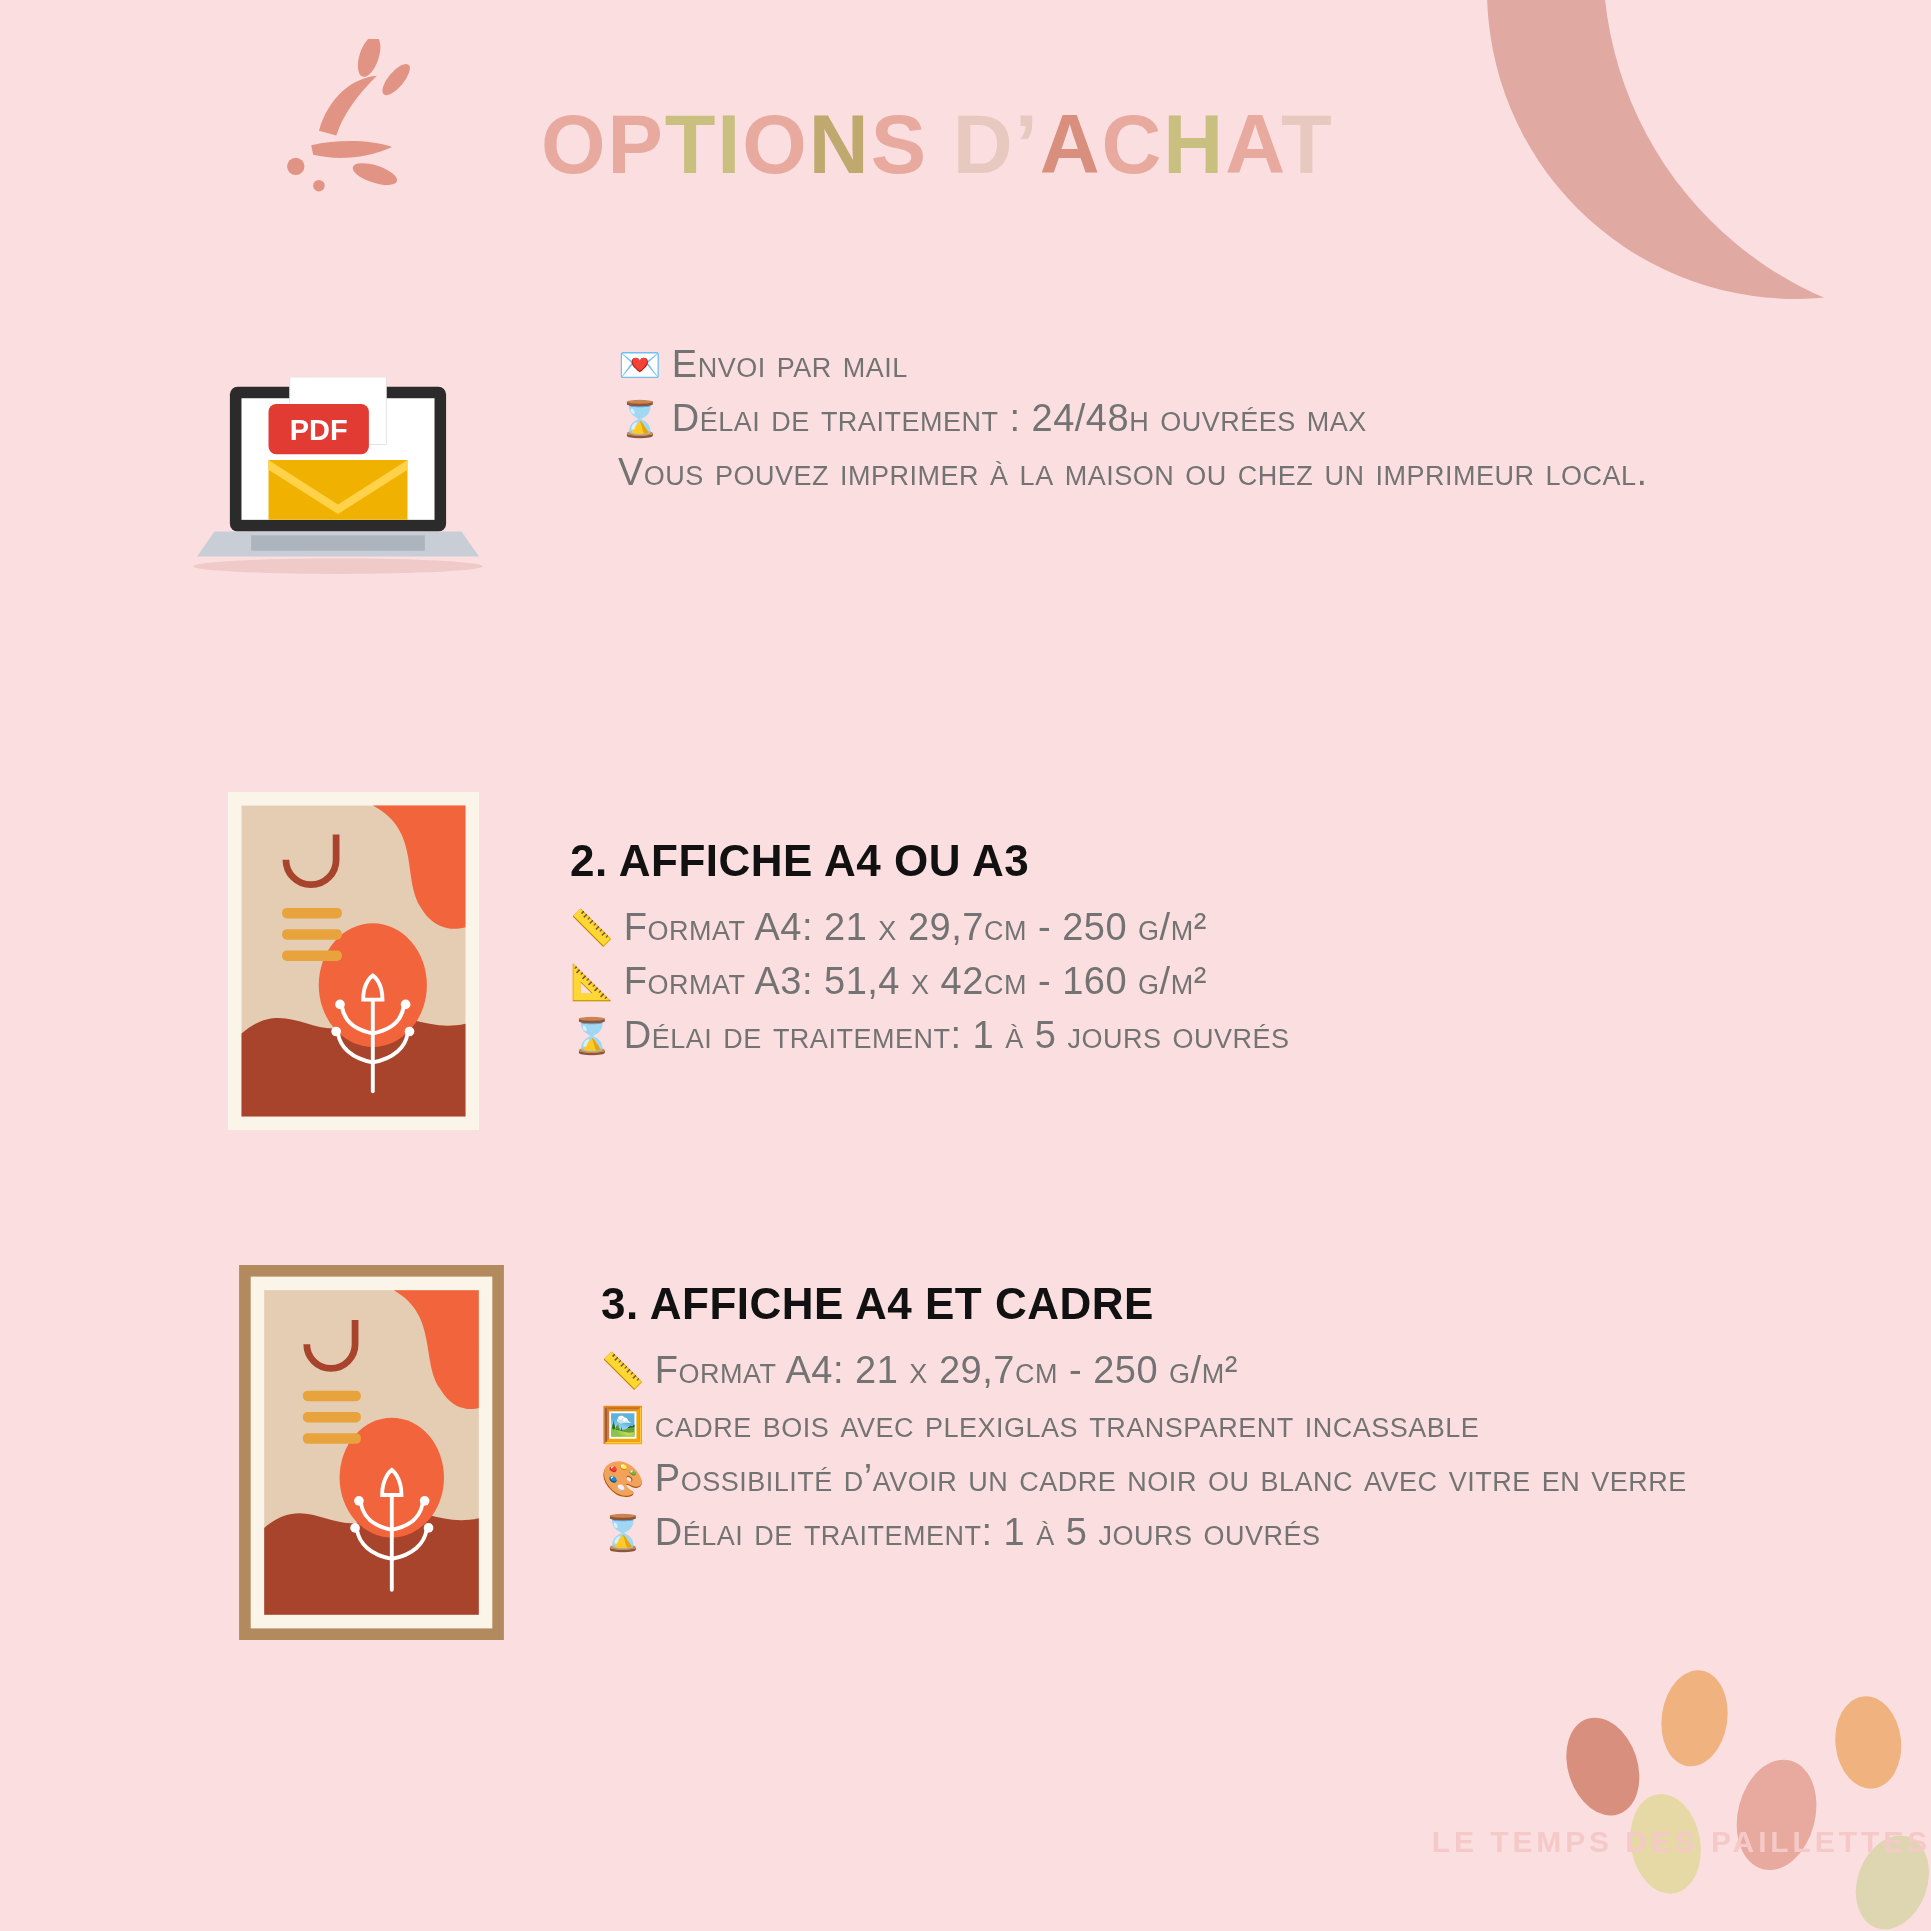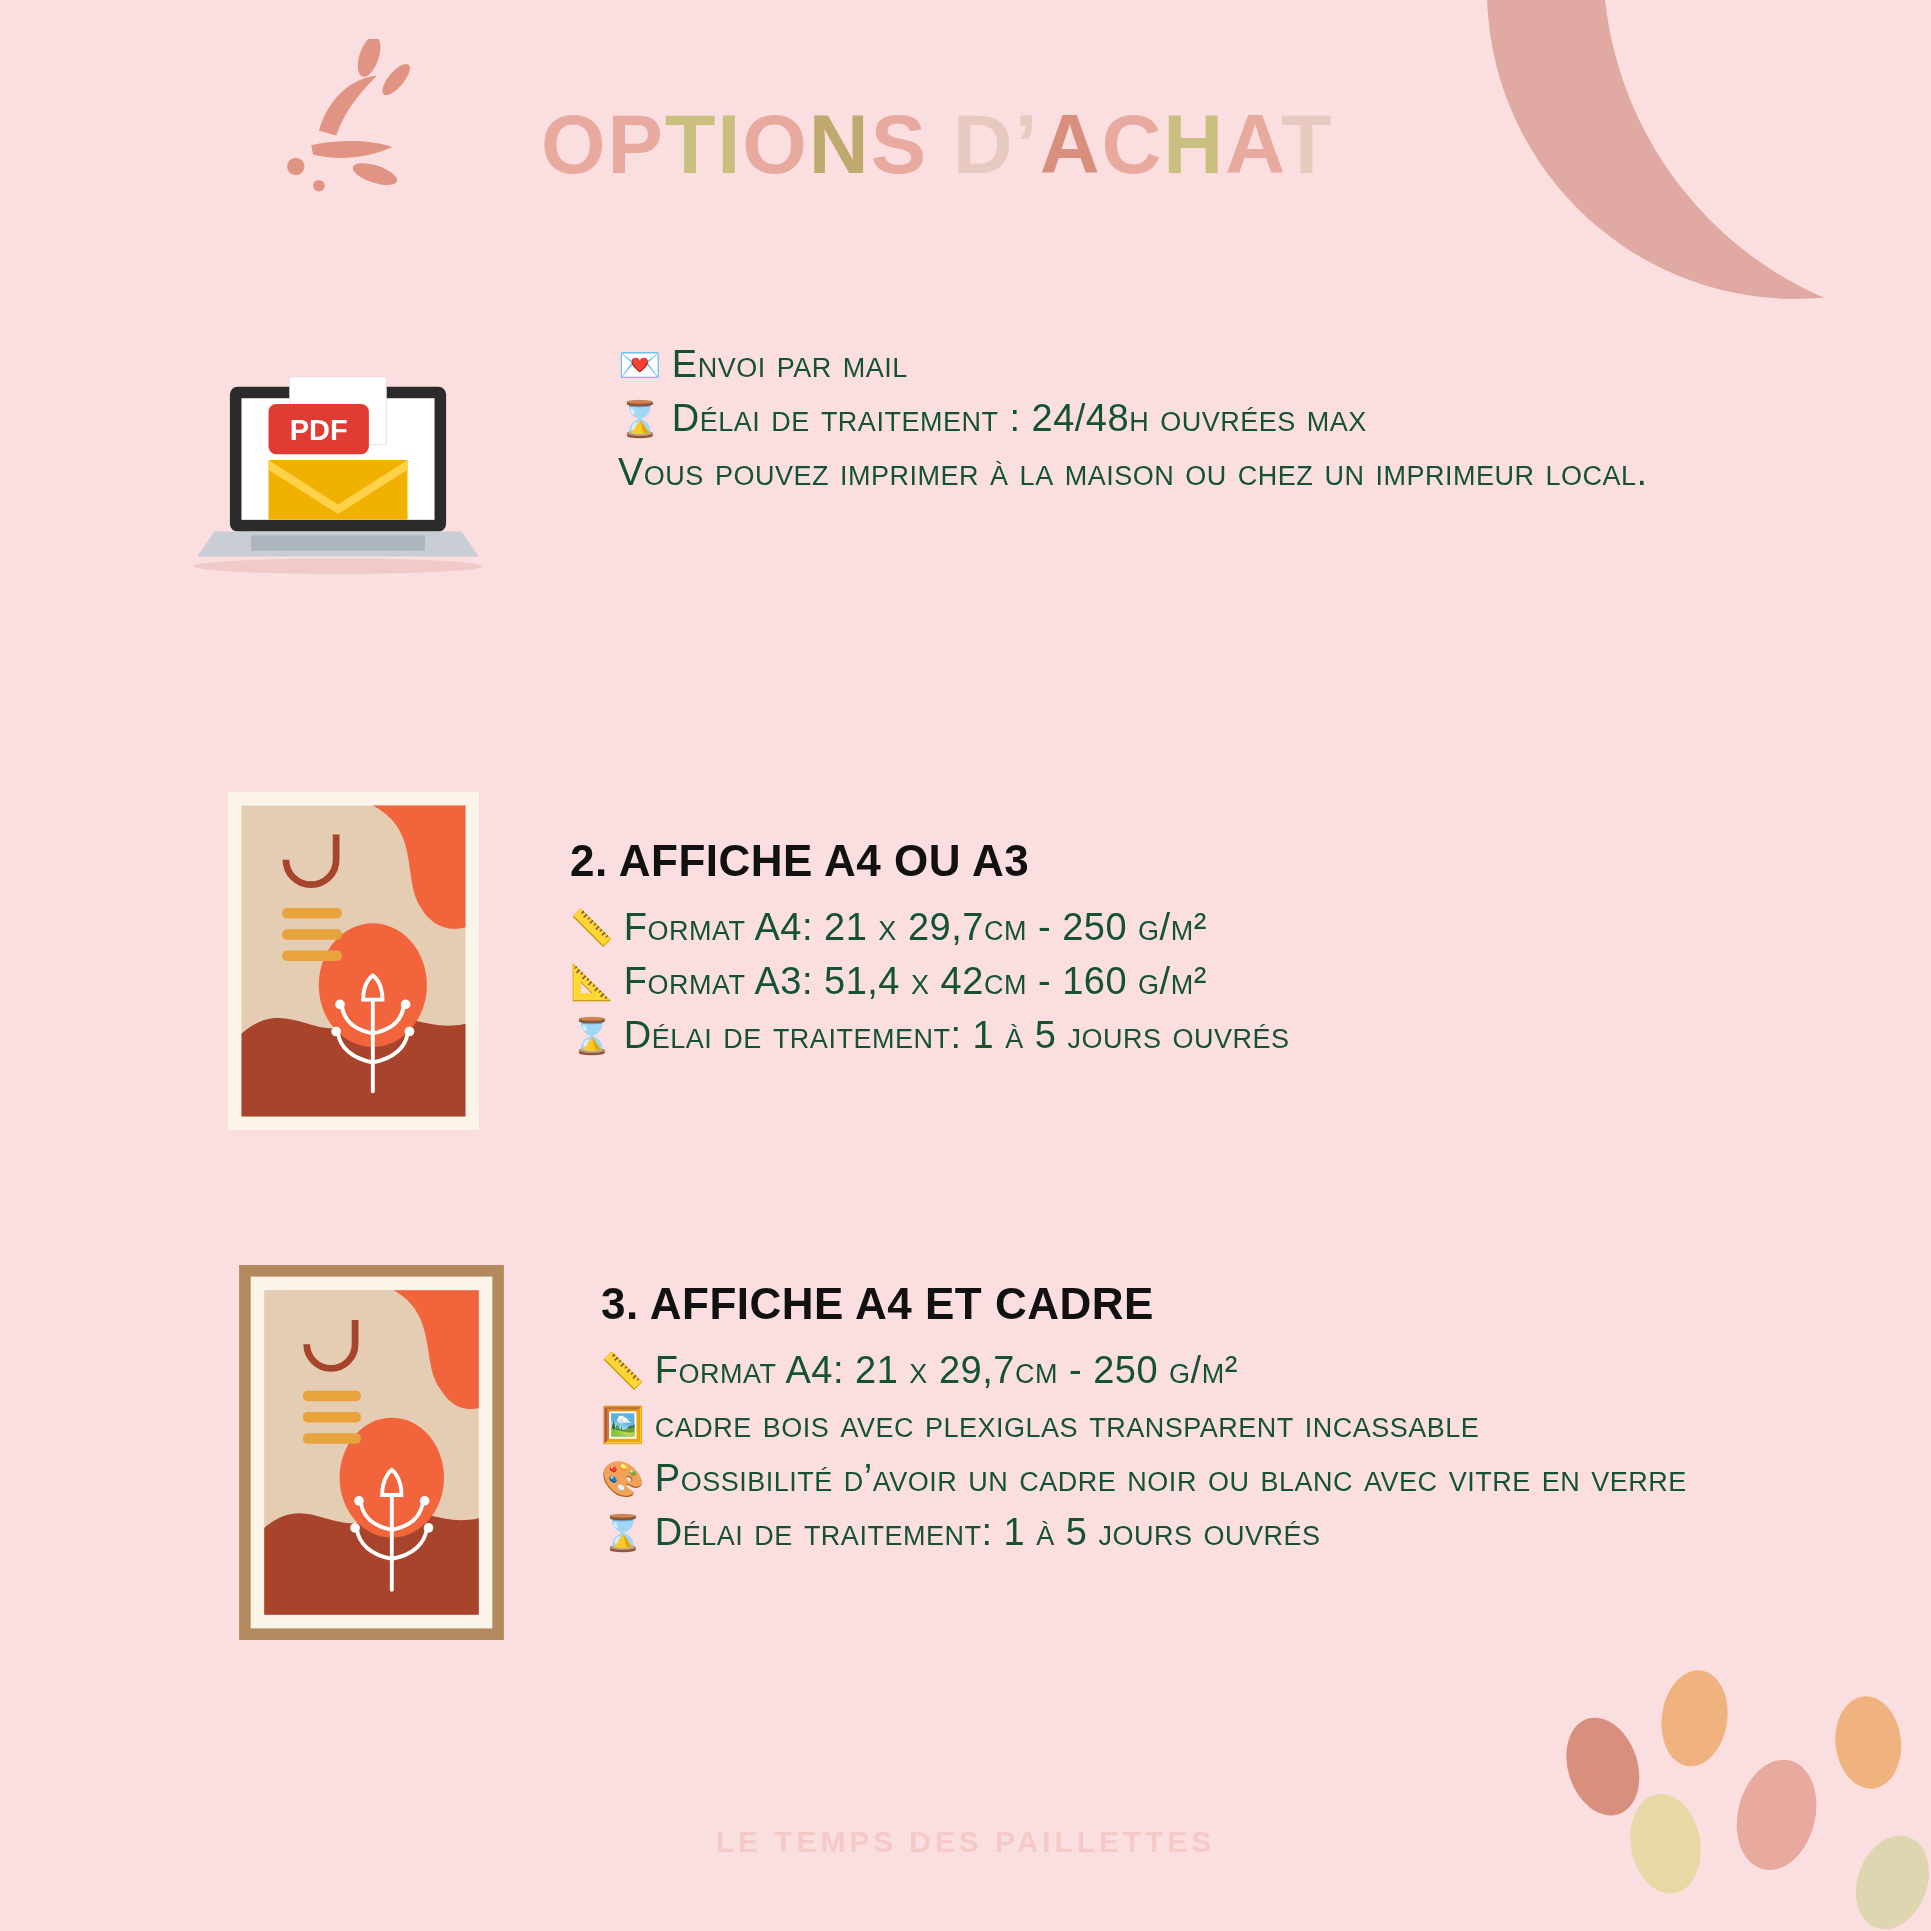--- a/index.html
+++ b/index.html
@@ -34,35 +34,35 @@
   }
   .title span{font-family:"Liberation Sans", sans-serif;}
 
   
   .section{position:absolute;}
   .sec-head{
     font-size:44px;font-weight:bold;color:#111;
     letter-spacing:0.5px;margin:0 0 15.4px 0;
   }
   .line{
-    font-size:38px;color:#14532d;line-height:1.42;
+    font-size:38px;color:#737373;line-height:1.42;
     letter-spacing:0.5px;
     font-variant:small-caps;
   }
   .line .emj{font-size:35px;margin-right:9.7px;}
 
   
   .laptop{position:absolute;left:193px;top:377px;width:290px;height:222px;}
 
   
   .poster{position:absolute;}
 
   
   .footer{
-    position:absolute;left:0;right:0;bottom:72px;text-align:center;
+    position:absolute;left:0;right:0;bottom:72px;text-align:right;
     font-size:30px;font-weight:bold;letter-spacing:3.9px;color:#f5c9c7;
   }
 </style>
 </head>
 <body>
 
 <div class="deco-top-right"></div>
 <div class="deco-top-right-2"></div>
 
 <svg class="splash" viewBox="0 0 230 200">

